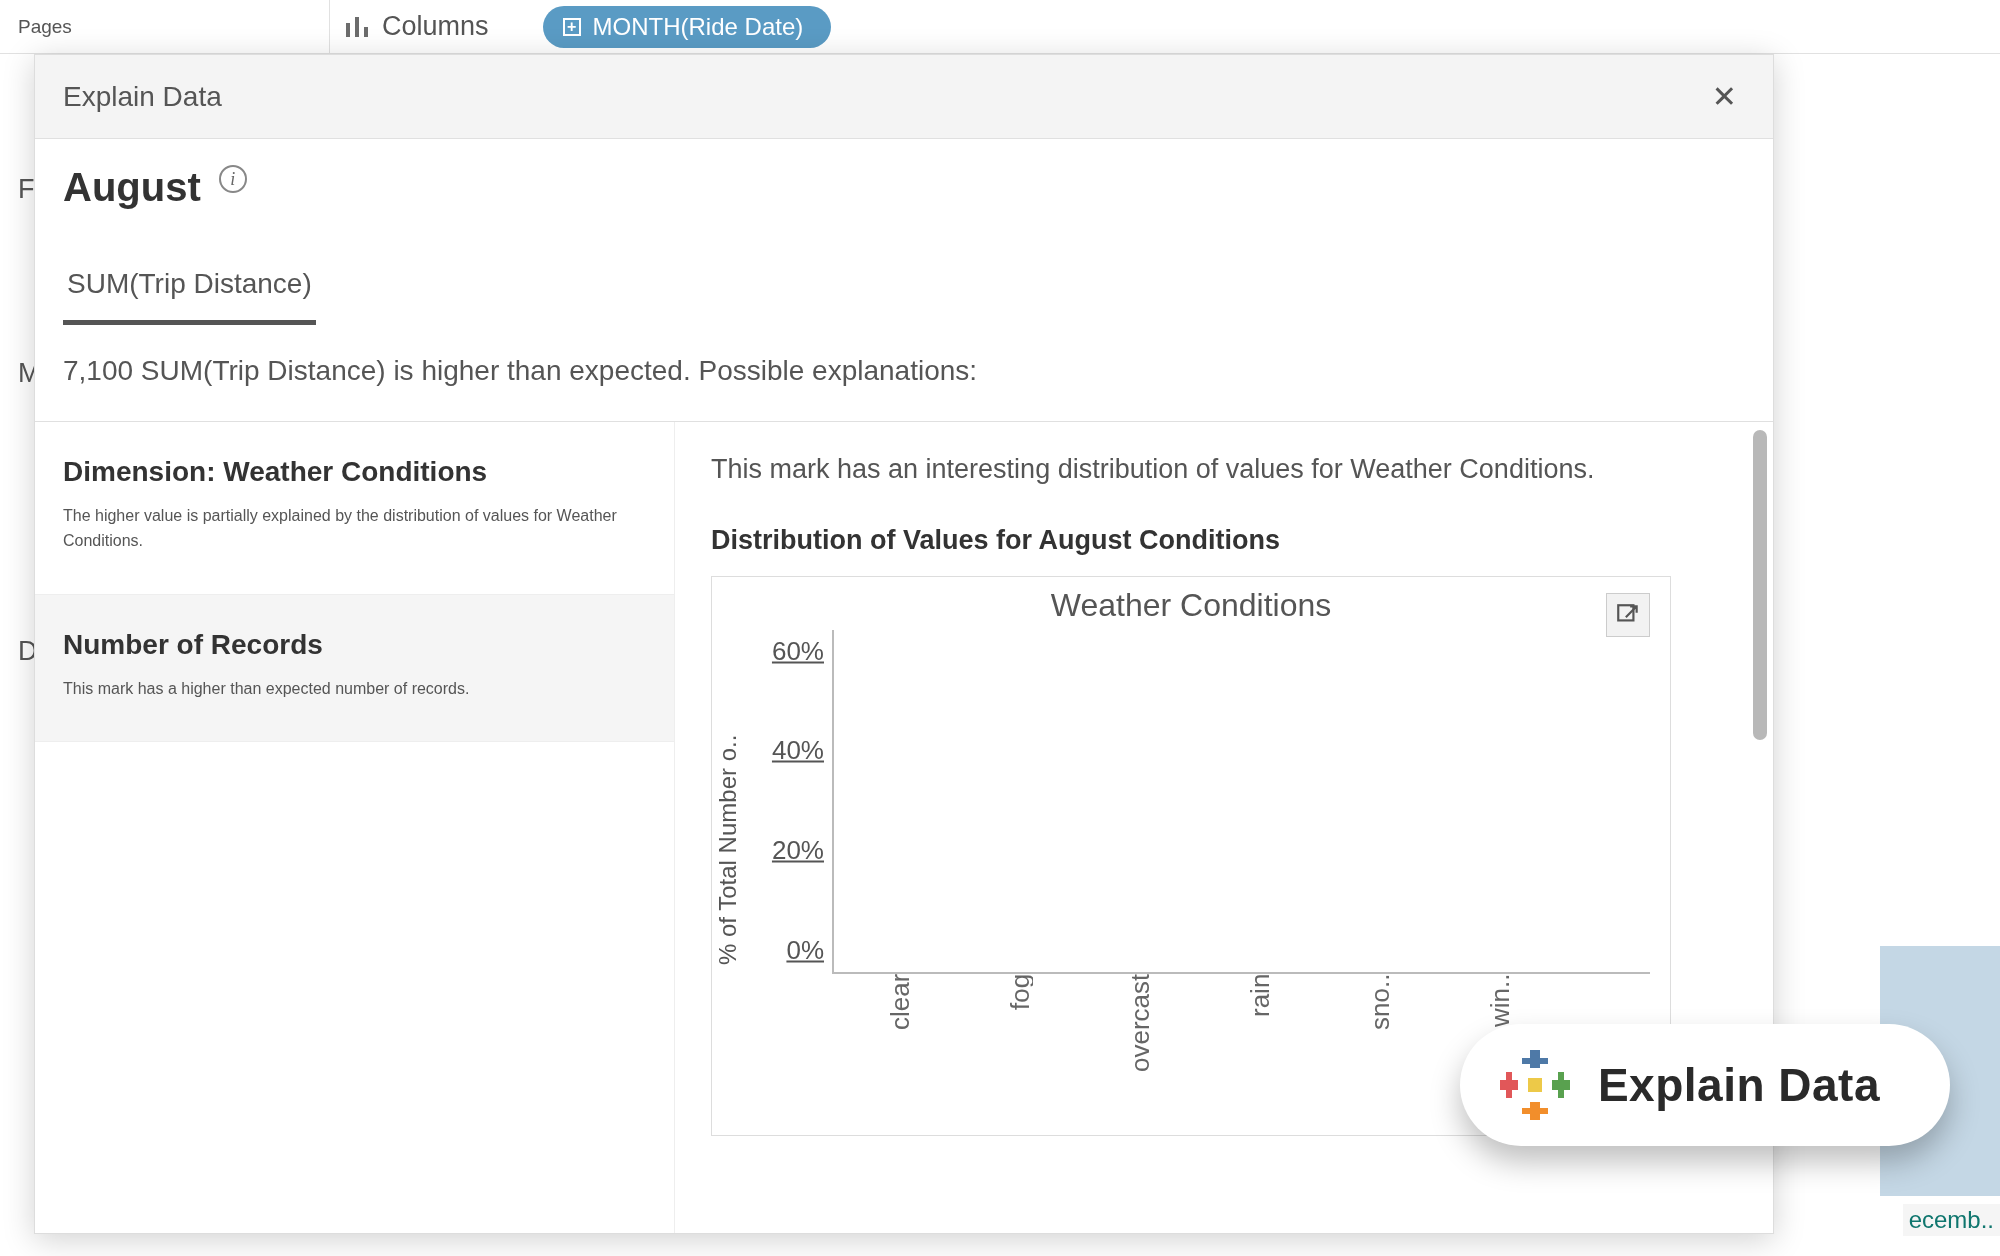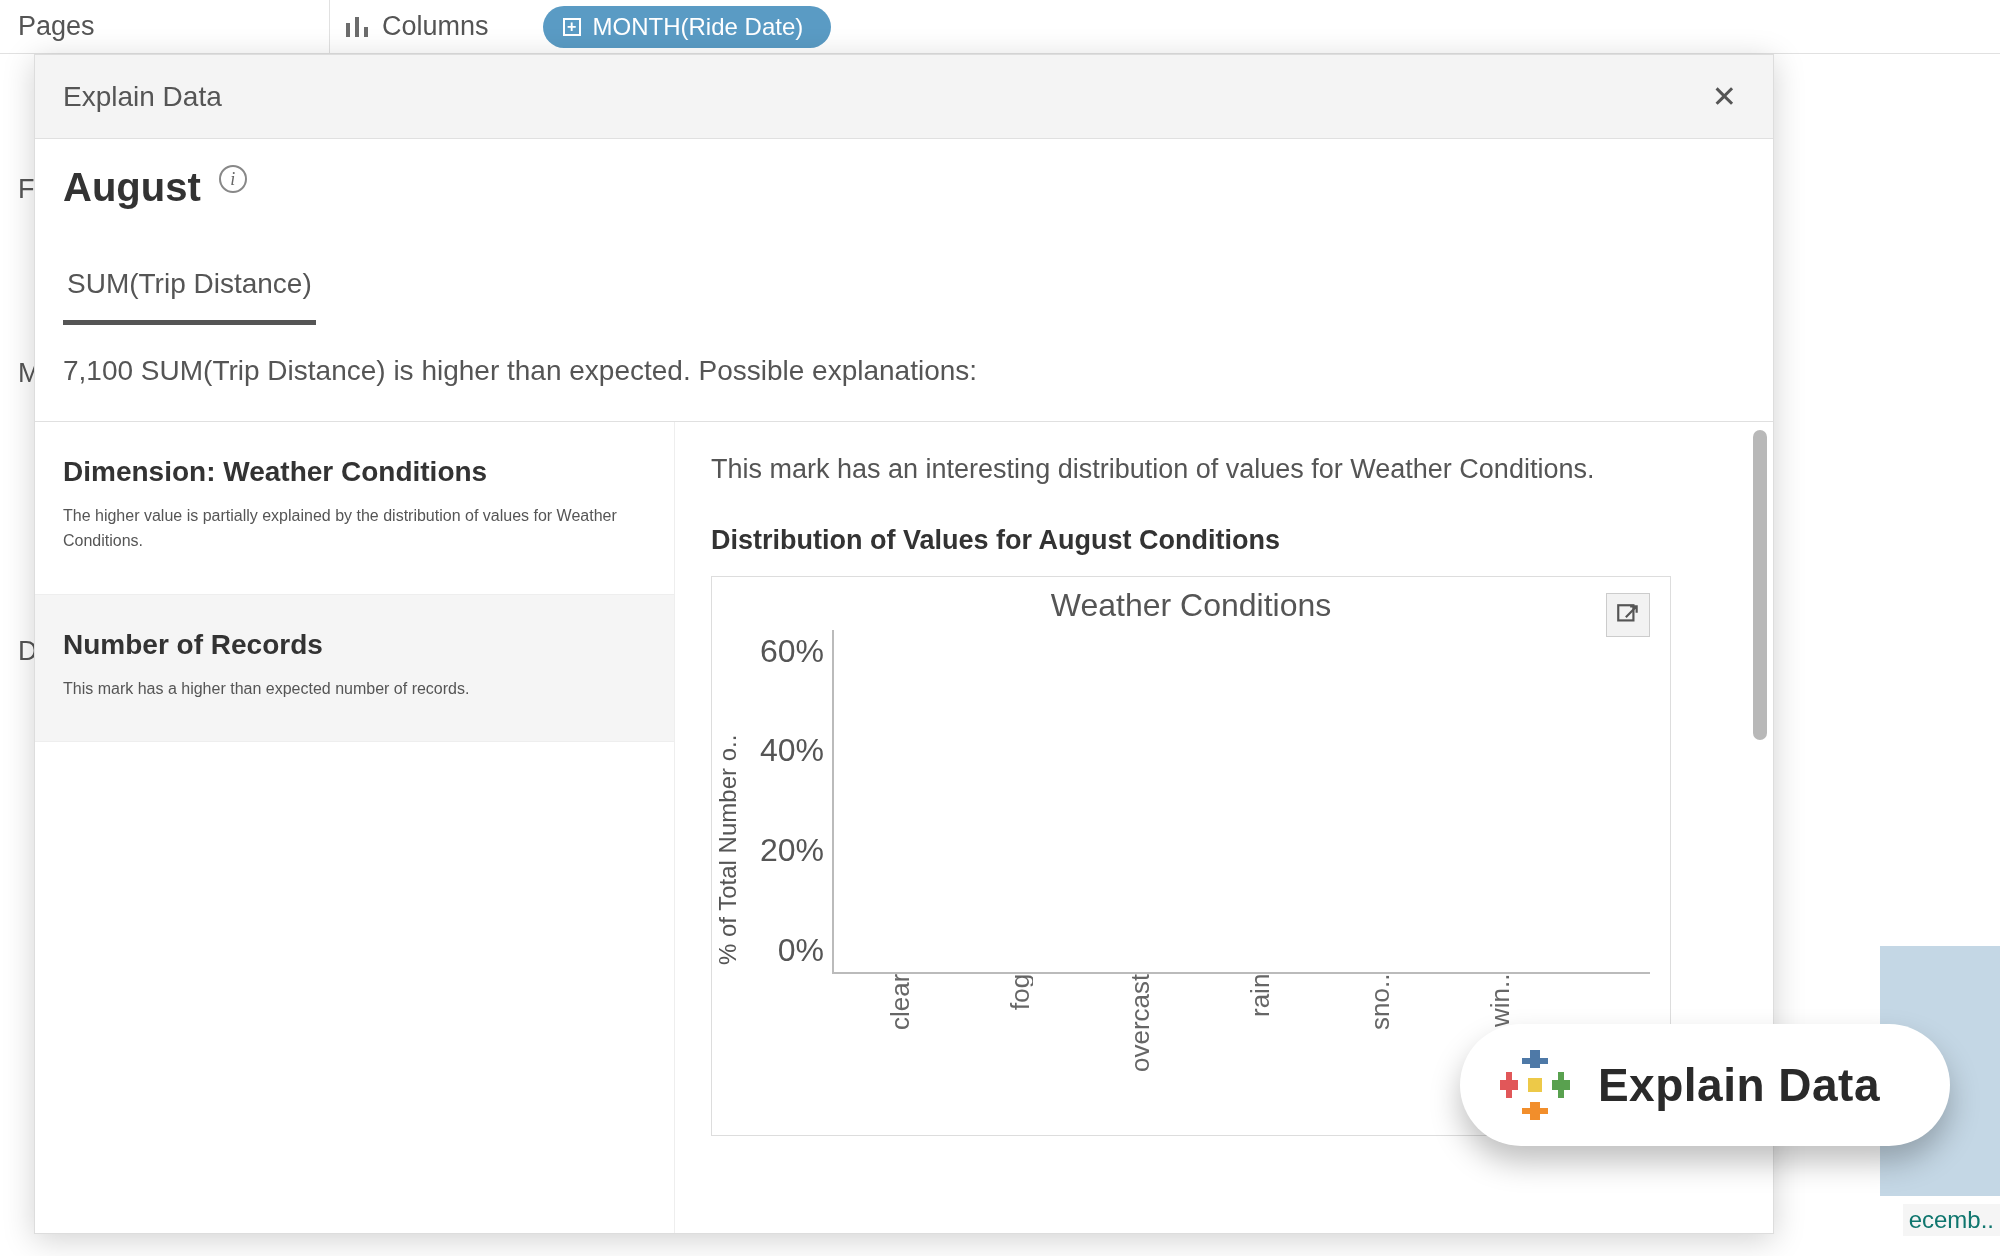--- a/index.html
+++ b/index.html
@@ -21,21 +21,21 @@
   .shelf-row {
     display: flex;
     align-items: center;
     height: 54px;
     border-bottom: 1px solid #e1e1e1;
     background: #fff;
   }
   .shelf-label-cell {
     width: 330px;
     padding-left: 18px;
-    font-size: 27px;
+    font-size: 19px;
     color: #555;
     border-right: 1px solid #e1e1e1;
     height: 100%;
     display: flex;
     align-items: center;
   }
   .shelf-right {
     flex: 1;
     display: flex;
     align-items: center;
@@ -266,23 +266,24 @@
     display:flex;
     flex-direction:column;
     justify-content:flex-start;
     width:80px;
     position:relative;
     height:344px;
   }
   .y-tick {
     position:absolute;
     right:8px;
-    font-size:32px;
+    font-size:26px;
     color:#555;
     transform:translateY(-50%);
+    text-decoration:underline;
   }
   .plot {
     flex:1;
     border-left:2px solid #bbb;
     border-bottom:2px solid #bbb;
     position:relative;
     height:344px;
     margin-right:20px;
   }
   .cat {

